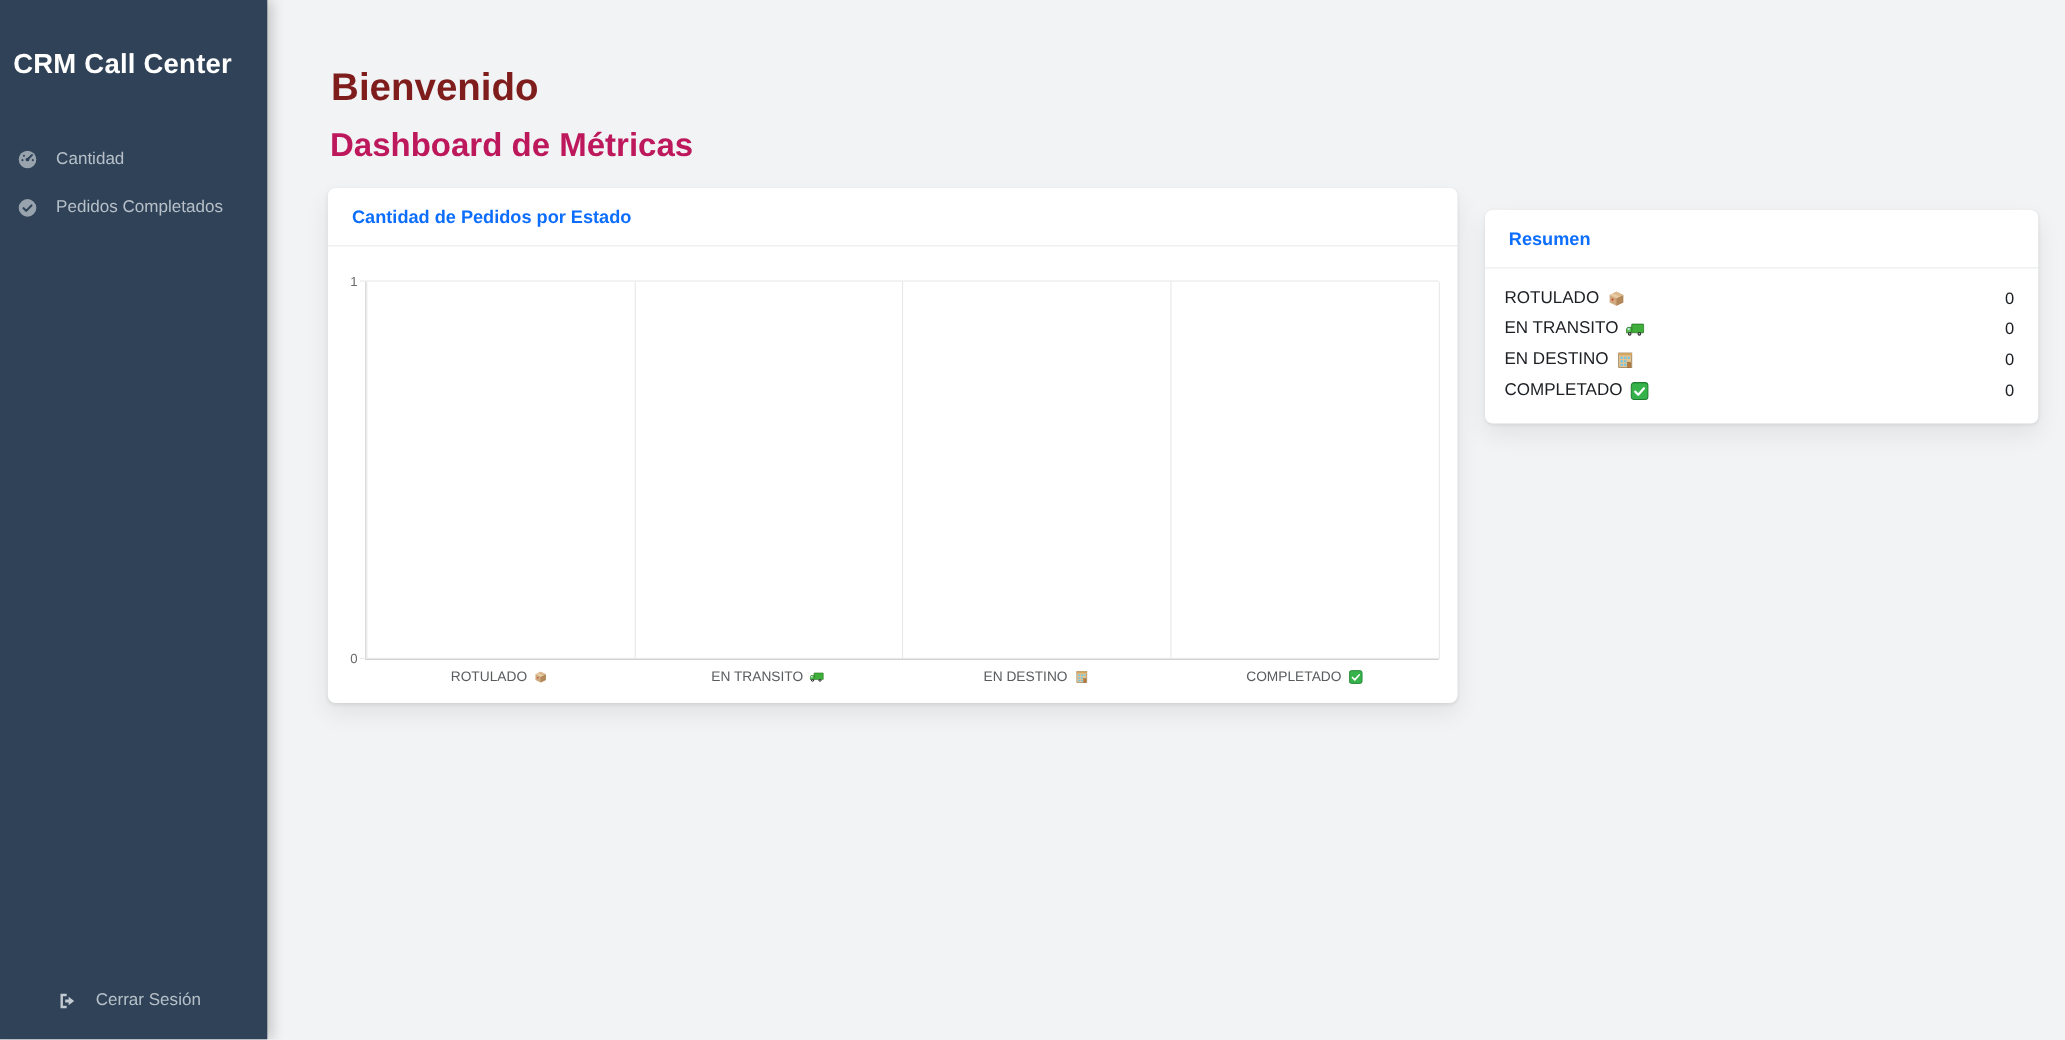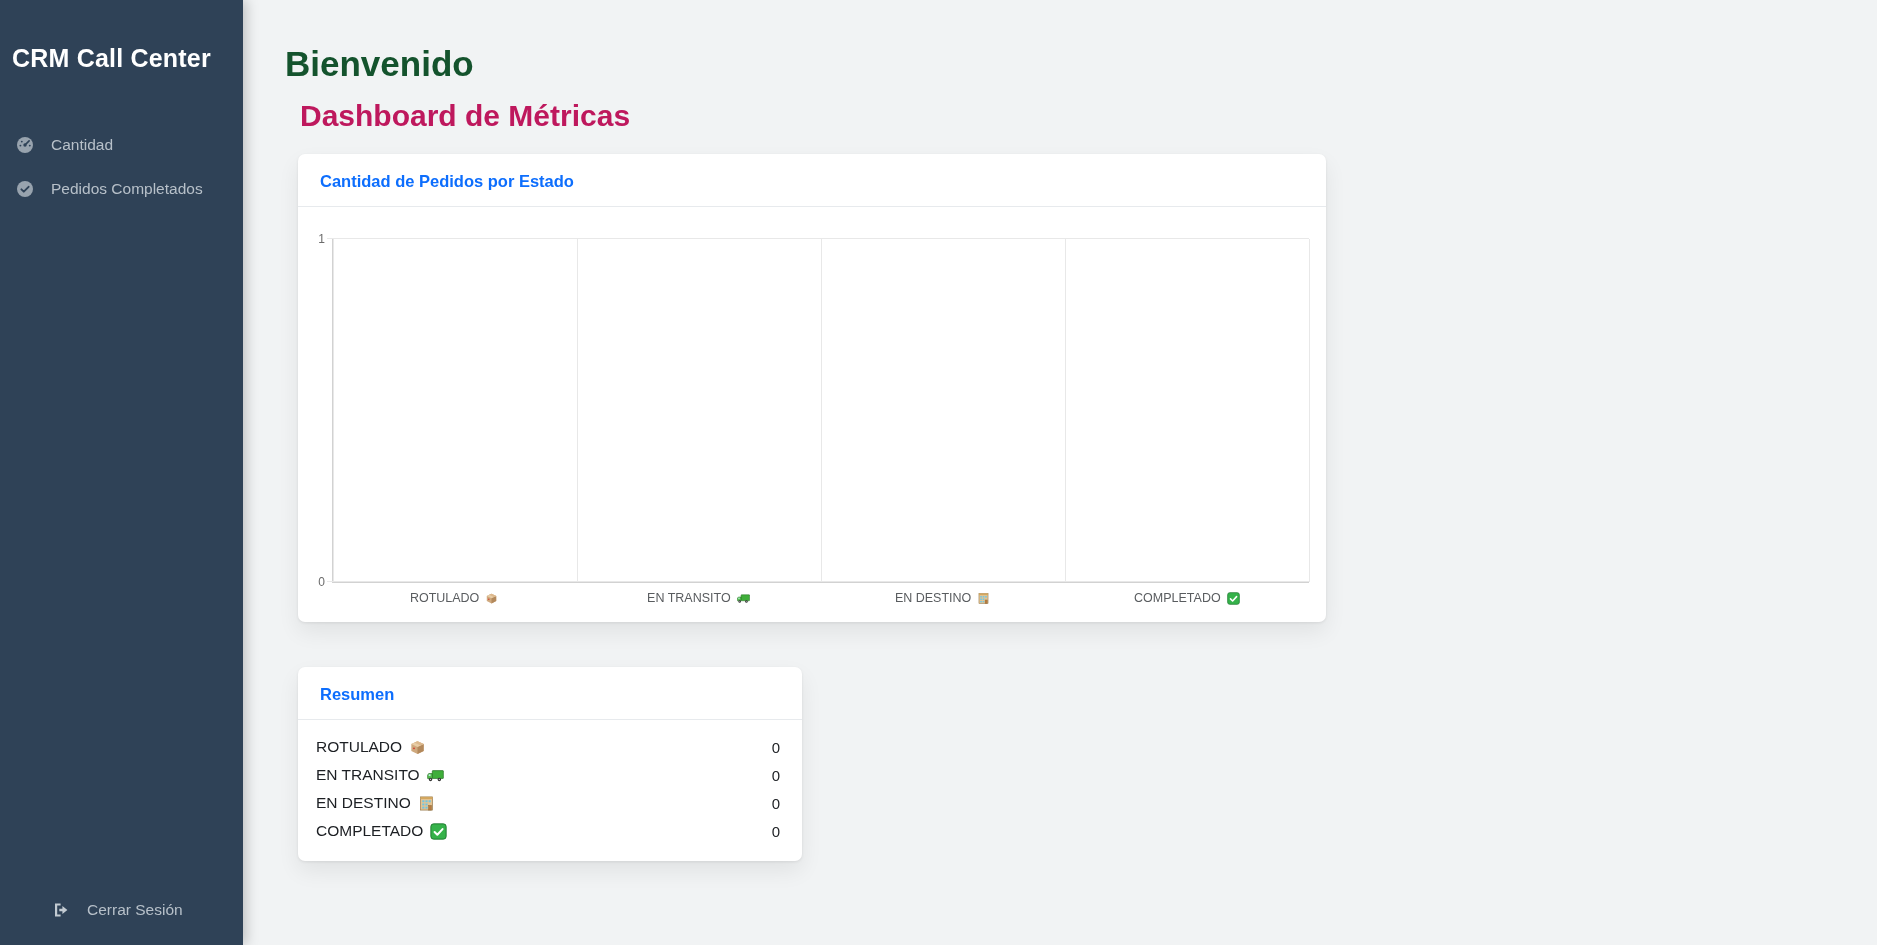--- a/index.html
+++ b/index.html
@@ -25,24 +25,24 @@
   .nav-item {
     display:flex; align-items:center; gap:17px;
     padding:13px 16px;
     color:#b7c0c9; font-size:15.5px; cursor:pointer;
   }
   .nav-item svg { width:18px; height:18px; flex:none; }
   .logout-wrap { position:absolute; left:0; right:0; bottom:13px;margin-left:36px; }
 
   
   .main { position:absolute; left:243px; right:0; top:0; bottom:0; padding:44px 24px 0 42px; }
-  .page-title { margin:0; font-size:35px; font-weight:700; color:#14532d; }
+  .page-title { margin:16px; font-size:35px; font-weight:700; color:#7f1d1d; }
   .page-subtitle { margin:15px 0 0 15px; font-size:30px; font-weight:700; color:#be185d; }
 
-  .cards { display:flex; align-items:flex-start; gap:25px; margin:21px 0 0 13px;flex-direction:column; }
+  .cards { display:flex; align-items:flex-start; gap:25px; margin:21px 0 0 13px; }
 
   .card {
     background:#ffffff; border-radius:7px;
     box-shadow:0 1px 3px rgba(0,0,0,.08), 0 10px 22px rgba(0,0,0,.07);
   }
   .card-header {
     padding:18px 22px 15px 22px;
     border-bottom:1px solid #e7eaed;
     color:#0d6efd; font-weight:700; font-size:16.5px;
   }

